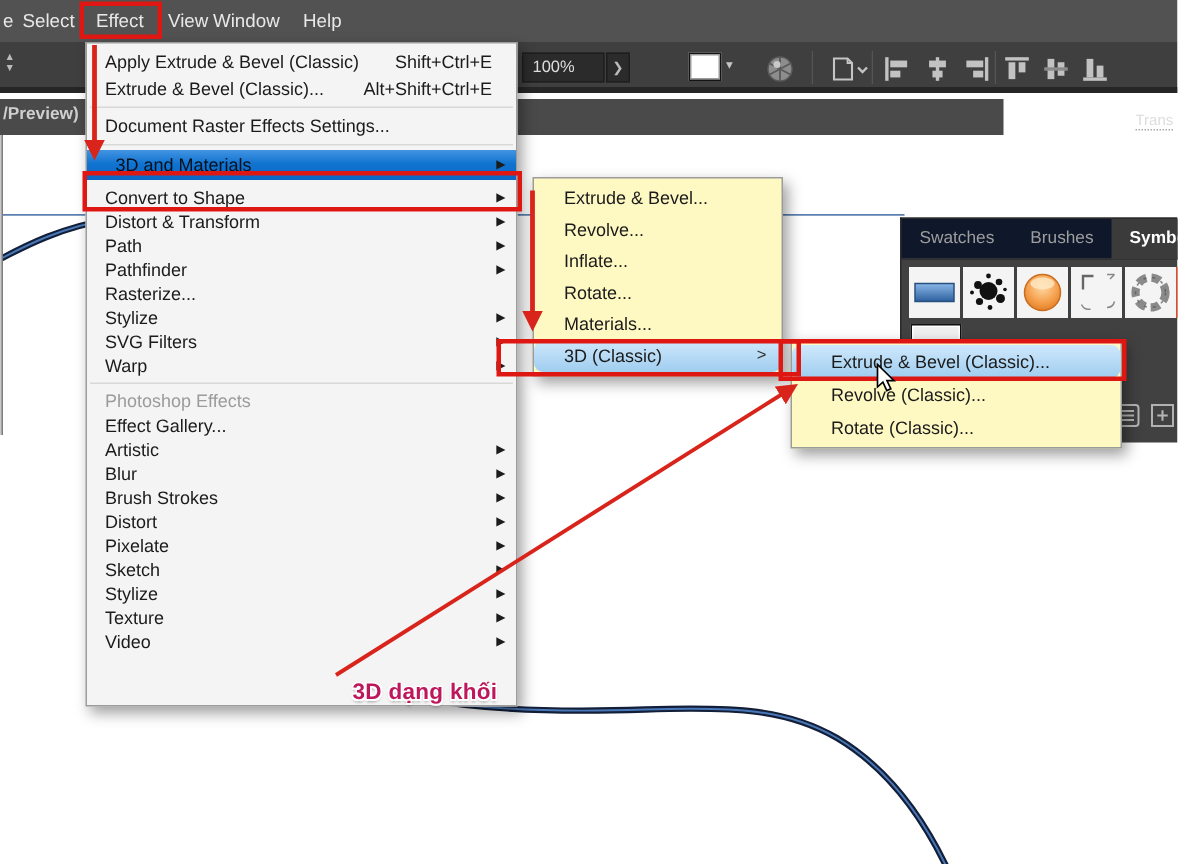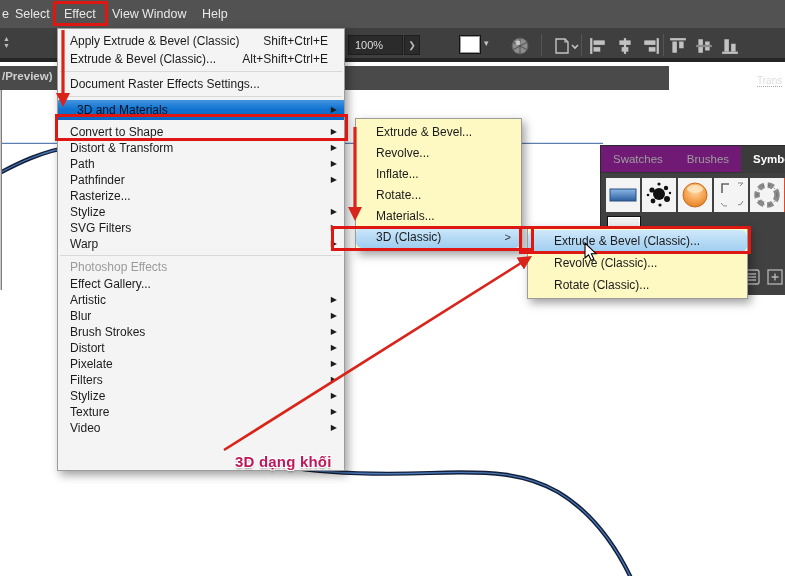--- a/index.html
+++ b/index.html
@@ -37,21 +37,21 @@
   .left-strip { position:absolute; left:0; top:90px; width:2px; height:200px;
                 background:#c9c9c9; border-right:1px solid #7e7e7e; z-index:1; }
 
   
   .artwork { position:absolute; left:0; top:0; z-index:1; pointer-events:none; }
 
   
   .panel { position:absolute; left:600px; top:145px; width:185px; height:150px;
            background:#414141; border-left:1px solid #2a2a2a; border-top:1px solid #2a2a2a;
            z-index:2; }
-  .panel-tabs { display:flex; height:27px; background:#701a75; border-bottom:1px solid #333;text-align:right; }
+  .panel-tabs { display:flex; height:27px; background:#0f172a; border-bottom:1px solid #333;text-align:right; }
   .panel-tab { height:27px; line-height:27px; padding:0 12px; font-size:11.5px;
                color:#9e9e9e; }
   .panel-tab.active { background:#3b3b3b; color:#ffffff; font-weight:bold; }
   .tile { position:absolute; top:32px; width:34px; height:34px; background:#f4f4f4; }
   .tile svg { display:block; }
   .tile-sliver { position:absolute; top:32px; left:183px; width:2px; height:34px;
                  background:#e0492a; }
   .mini-swatch { position:absolute; left:6px; top:70px; width:34px; height:24px;
                  background:#f0f0f0; border:1px solid #101010; box-shadow:0 0 0 1px #ffffff inset; }
   .panel-ico { position:absolute; top:123px; width:18px; height:16px; }
@@ -326,21 +326,21 @@
   </div>
   <div class="mi">
     <span>Distort</span>
     <span class="tri">▶</span>
   </div>
   <div class="mi">
     <span>Pixelate</span>
     <span class="tri">▶</span>
   </div>
   <div class="mi">
-    <span>Filters</span>
+    <span>Sketch</span>
     <span class="tri">▶</span>
   </div>
   <div class="mi">
     <span>Stylize</span>
     <span class="tri">▶</span>
   </div>
   <div class="mi">
     <span>Texture</span>
     <span class="tri">▶</span>
   </div>

